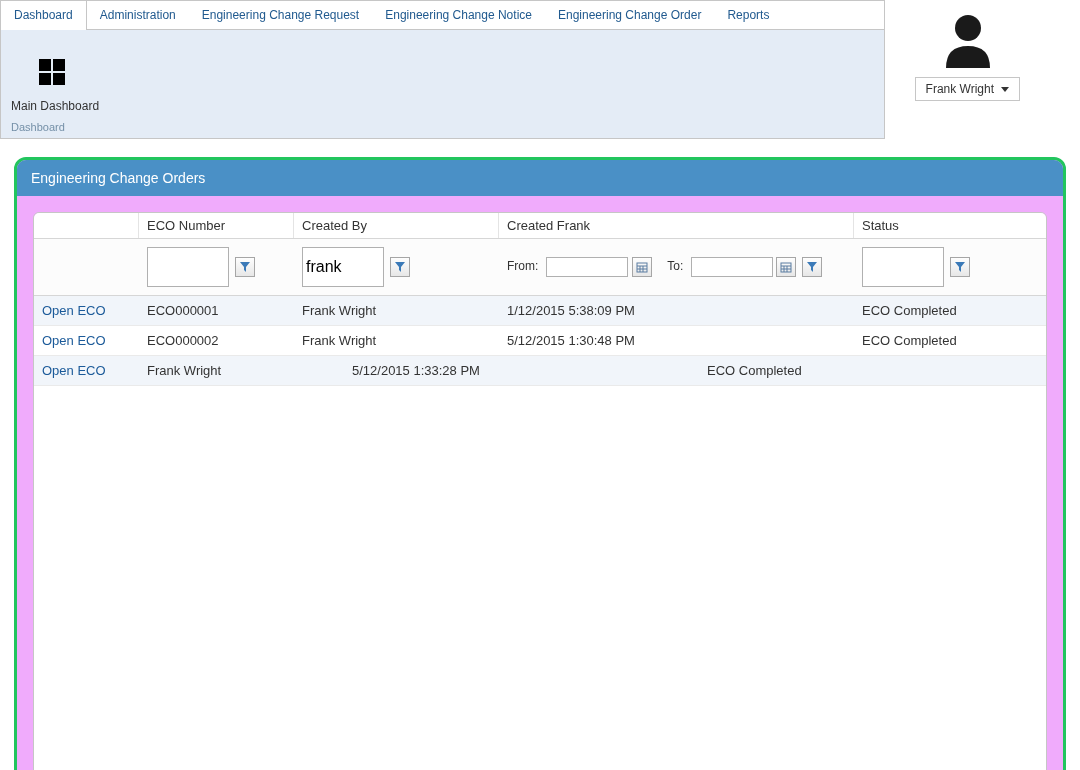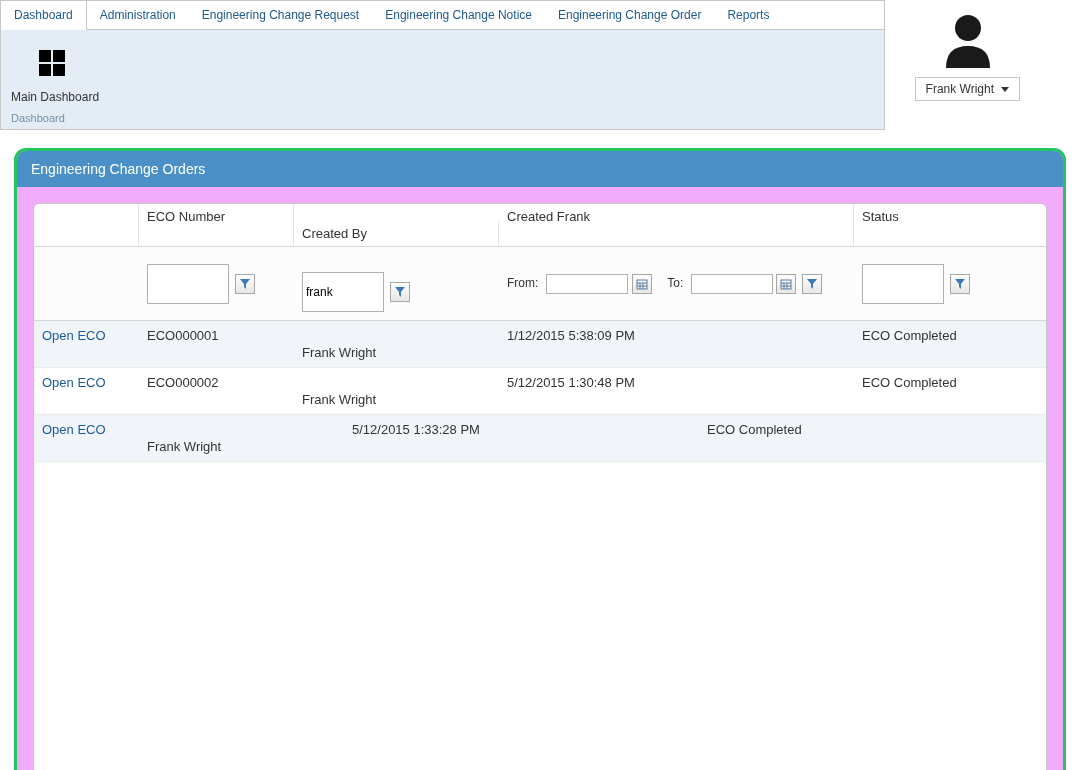--- a/index.html
+++ b/index.html
@@ -6,21 +6,21 @@
     body { background: #fff; width: 1080px; height: 770px; overflow: hidden; font-size: 13px; color: #333; }
     
     .top-area { display: flex; }
     .nav-ribbon { flex: 0 0 885px; }
     
     .tabs { display: flex; border: 1px solid #c6c6c6; background: #fff; }
     .tab { padding: 7px 13px; color: #215a8f; cursor: pointer; font-size: 12px; }
     .tab.active { border: 1px solid #c6c6c6; border-top: none; border-bottom: none; background: #fff; margin-bottom: -1px; }
     .tab:first-child.active { border-left: none; }
     
-    .ribbon-body { background: #e4ecf6; border: 1px solid #c6c6c6; border-top: none; padding: 15px 10px 4px; }
+    .ribbon-body { background: #e4ecf6; border: 1px solid #c6c6c6; border-top: none; padding: 24px 10px 4px; }
     .ribbon-group { display: inline-block; text-align: center; }
     .dashboard-icon { display: inline-block; width: 34px; height: 34px; margin-top: 4px; cursor: pointer; }
     .dashboard-icon span { display: inline-block; width: 12px; height: 12px; background: #000; margin: 1px; float: left; }
     .ribbon-label { font-size: 12px; color: #333; margin-top: 4px; }
     .ribbon-footer { font-size: 11px; color: #7590a8; margin-top: 8px; text-align: left; }
     
     .user-section { flex: 1; text-align: center; padding: 10px 30px 0 0; }
     .user-icon { display: inline-block; }
     .user-dropdown { display: inline-block; border: 1px solid #c6c6c6; background: #fff; padding: 4px 10px; font-size: 12px; margin-top: 6px; cursor: pointer; }
     .caret { display: inline-block; width: 0; height: 0; border-left: 4px solid transparent; border-right: 4px solid transparent; border-top: 5px solid #333; margin-left: 4px; vertical-align: middle; }
@@ -31,28 +31,28 @@
     
     .grid { border: 1px solid #c6c6c6; border-radius: 6px; overflow: hidden; }
     .grid-header-row { display: flex; border-bottom: 1px solid #d6d6d6; background: #fff; }
     .grid-filter-row { display: flex; border-bottom: 1px solid #d6d6d6; background: #fcfcfc; padding: 4px 0; align-items: center; }
     .grid-row { display: flex; border-bottom: 1px solid #eaeaea; padding: 3px 0; }
     .grid-row:nth-child(odd) { background: #f1f5fa; }
     .grid-row:nth-child(even) { background: #fff; }
     
     .col-action { flex: 0 0 105px; padding: 4px 8px; }
     .col-eco { flex: 0 0 155px; padding: 4px 8px; }
-    .col-created { flex: 0 0 205px; padding: 4px 8px; margin-top: 17px; }
+    .col-created { flex: 0 0 205px; padding: 4px 8px; }
     .col-date { flex: 0 0 355px; padding: 4px 8px; }
     .col-status { flex: 1; padding: 4px 8px; }
     
     .grid-header-row > div { font-size: 13px; color: #333; border-right: 1px solid #e4e4e4; padding-top: 5px; padding-bottom: 5px; }
     .grid-header-row > div:last-child { border-right: none; }
     
-    .filter-input { width: 82px; height: 20px; border: 1px solid #b0b0b0; padding: 19px 3px; font-size: 12px; vertical-align: middle; background: #fff; }
+    .filter-input { width: 82px; height: 20px; border: 1px solid #b0b0b0; padding: 19px 3px; font-size: 16px; vertical-align: middle; background: #fff; }
     .filter-btn { display: inline-flex; align-items: center; justify-content: center; width: 20px; height: 20px; background: linear-gradient(#fefefe, #e7e7e7); border: 1px solid #a6a6a6; vertical-align: middle; cursor: pointer; margin-left: 2px; }
     .filter-funnel { width: 10px; height: 10px; }
     .date-input { width: 82px; height: 20px; border: 1px solid #b0b0b0; padding: 1px 3px; font-size: 12px; vertical-align: middle; background: #fff; }
     .cal-btn { display: inline-flex; align-items: center; justify-content: center; width: 20px; height: 20px; background: linear-gradient(#fefefe, #e7e7e7); border: 1px solid #a6a6a6; vertical-align: middle; cursor: pointer; }
     .date-label { font-size: 12px; margin: 0 4px 0 0; }
     .date-label.to { margin-left: 12px; }
     
     .link { color: #1b5a99; cursor: pointer; }
     
     .grid-body { height: 480px; overflow-y: auto; background: #fff; }

